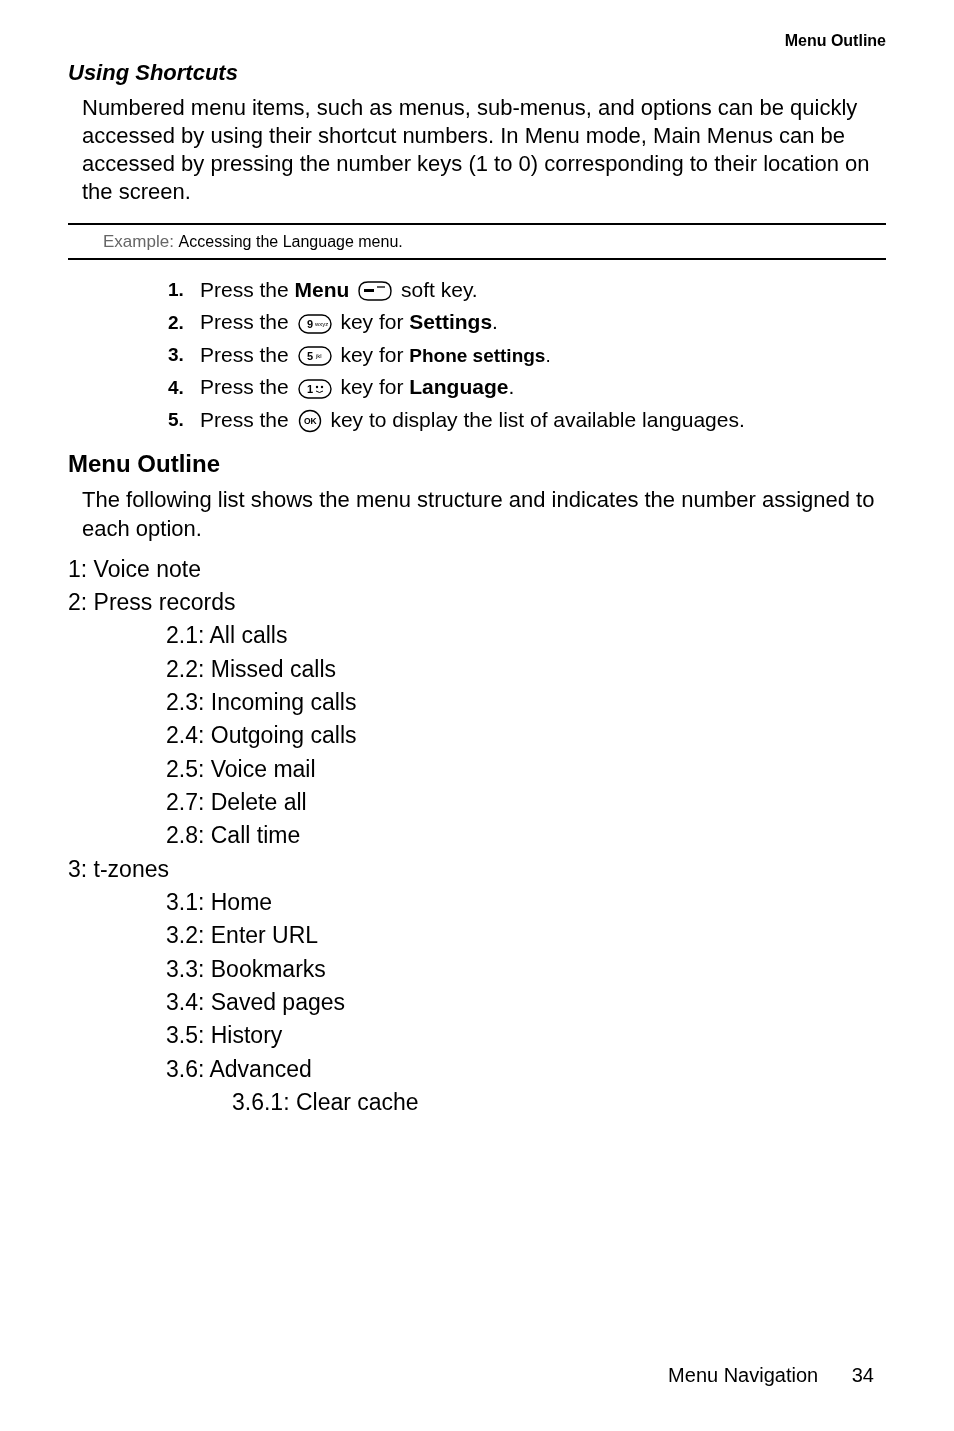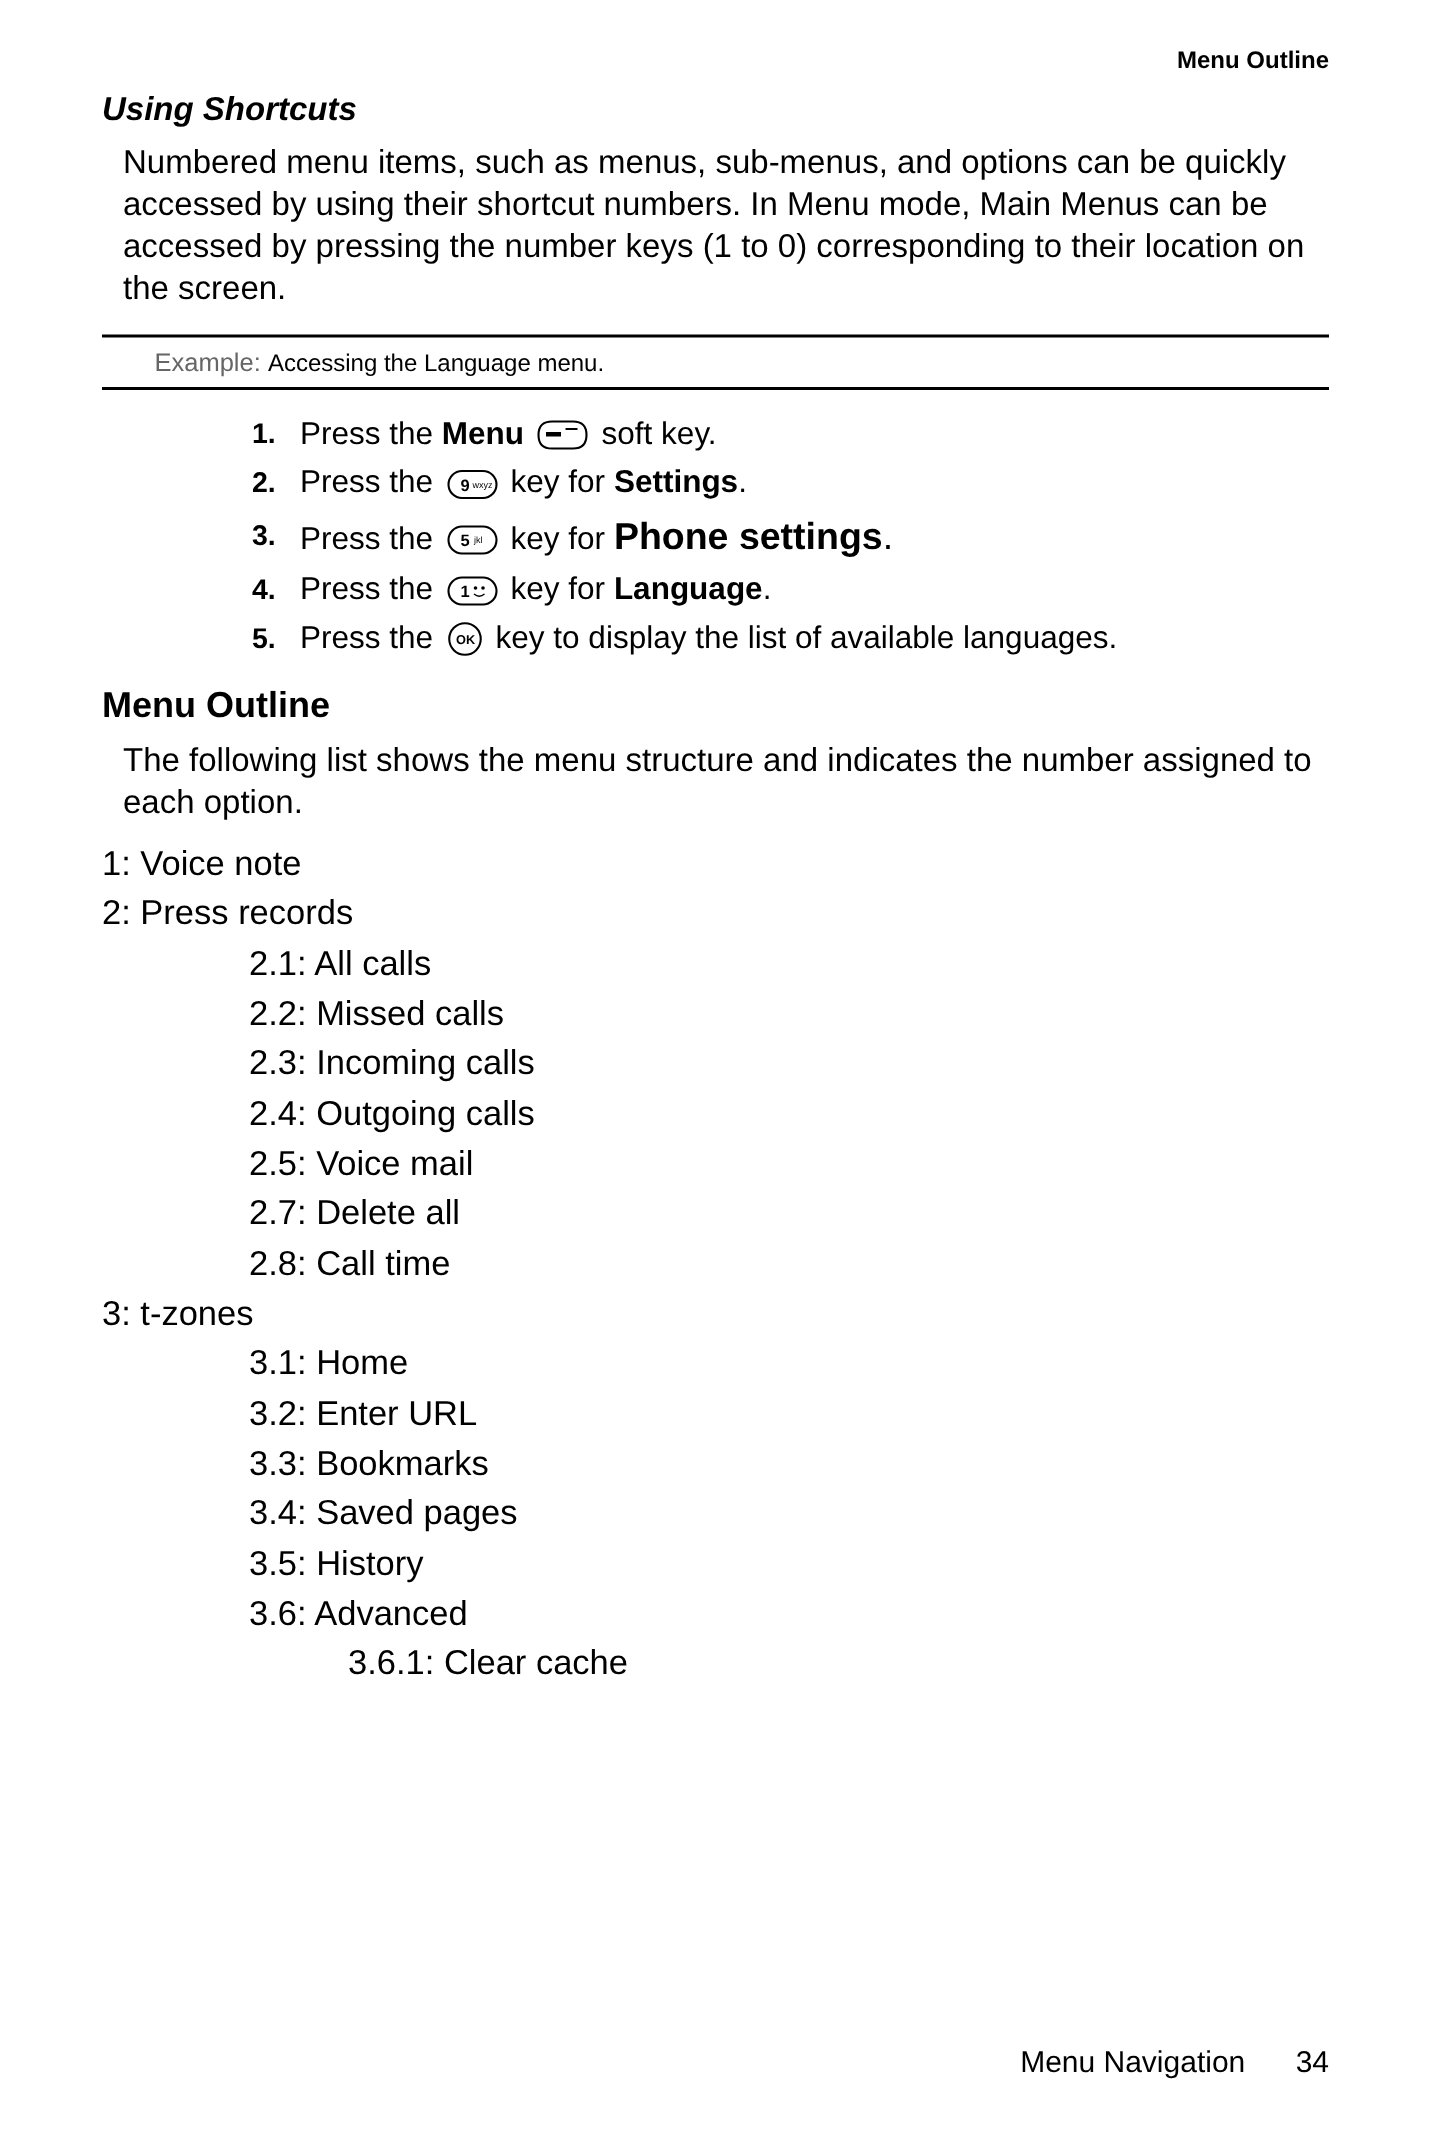--- a/index.html
+++ b/index.html
@@ -82,27 +82,27 @@
       font-family: Arial, Helvetica, sans-serif;
       font-size: 23px;
       line-height: 1.45;
     }
     .lvl1 { }
     .lvl2 { margin-left: 98px; }
     .lvl3 { margin-left: 164px; }
     .footer {
       position: absolute;
       bottom: 44px;
-      right: 68px;
+      right: 80px;
       font-size: 20px;
     }
     .footer-pg {
       margin-left: 28px;
     }
-    .smaller { font-size: 25px; text-align: center; }
+    .smaller { font-size: 19px; text-align: center; }
   </style>
 </head>
 <body>
 
 <div class="header-line">Menu Outline</div>
 
 <div class="section-title">Using Shortcuts</div>
 <div class="body-text">Numbered menu items, such as menus, sub-menus, and options can be quickly accessed by using their shortcut numbers. In Menu mode, Main Menus can be accessed by pressing the number keys (1 to 0) corresponding to their location on the screen.</div>
 
 <div class="example-block">

